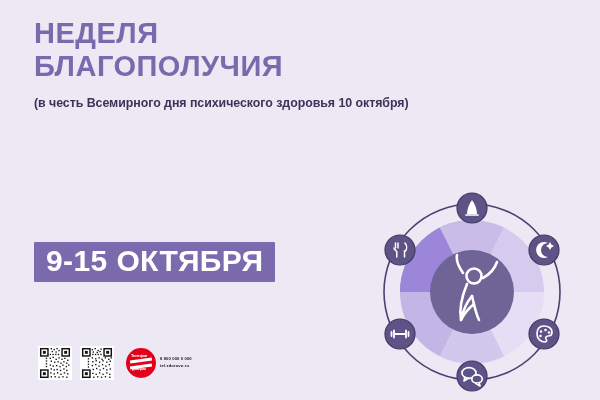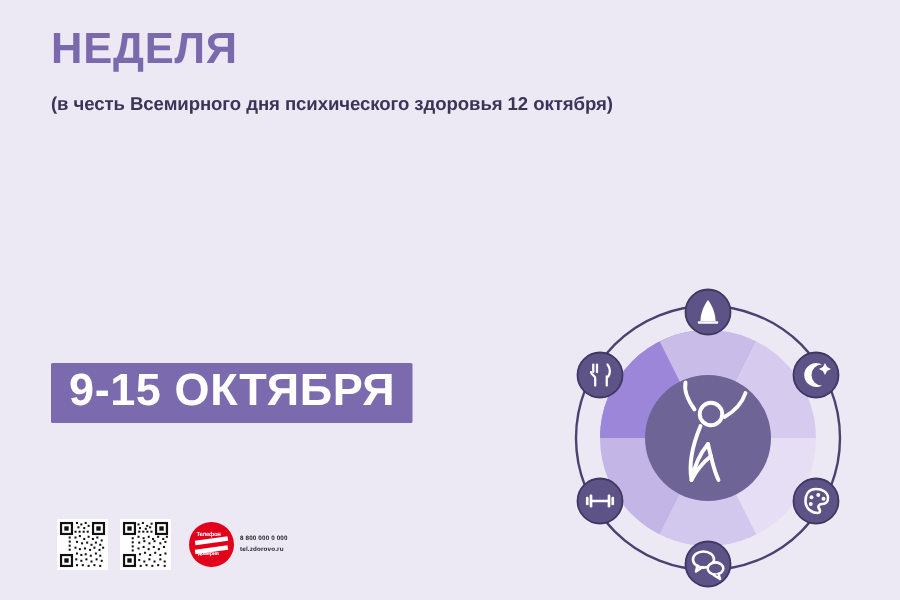--- a/index.html
+++ b/index.html
@@ -177,21 +177,22 @@
     white-space: nowrap;
   }
 </style>
 </head>
 <body>
 
 <div class="poster">
 
   <div class="headline">
     <div class="title-line-1">НЕДЕЛЯ</div>
-    <div class="subtitle">(в честь Всемирного дня психического здоровья 12 октября)</div>
+    <div class="title-line-3">БЛАГОПОЛУЧИЯ</div>
+    <div class="subtitle">(в честь Всемирного дня психического здоровья 10 октября)</div>
   </div>
 
   <div class="date-banner">
     <div class="date-banner-text">9-15 ОКТЯБРЯ</div>
   </div>
 
   <div class="wheel-wrap">
     <svg class="wheel-svg" width="212" height="200" viewBox="0 0 212 200">
 
       <defs>

